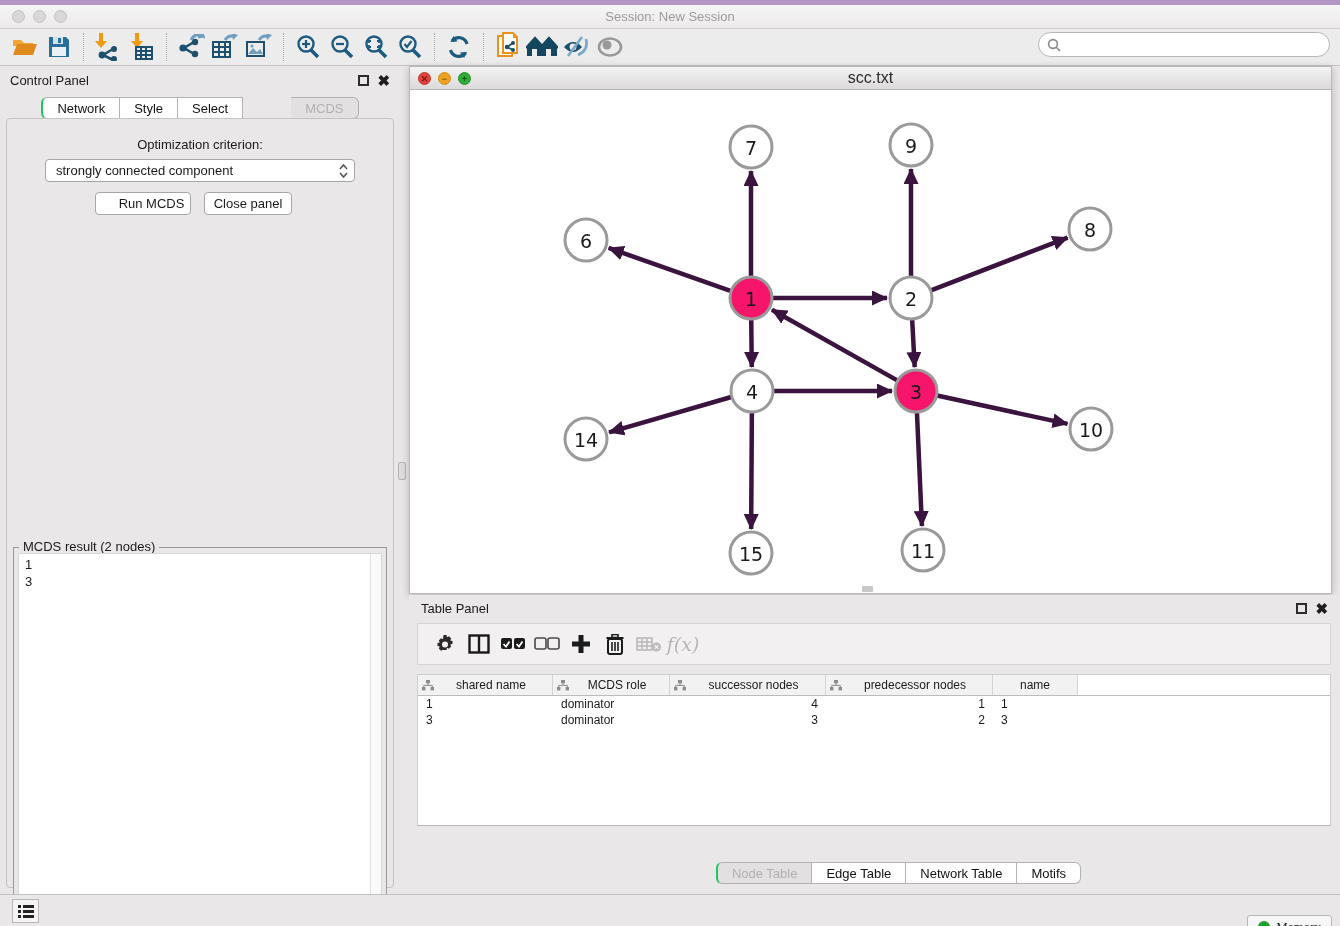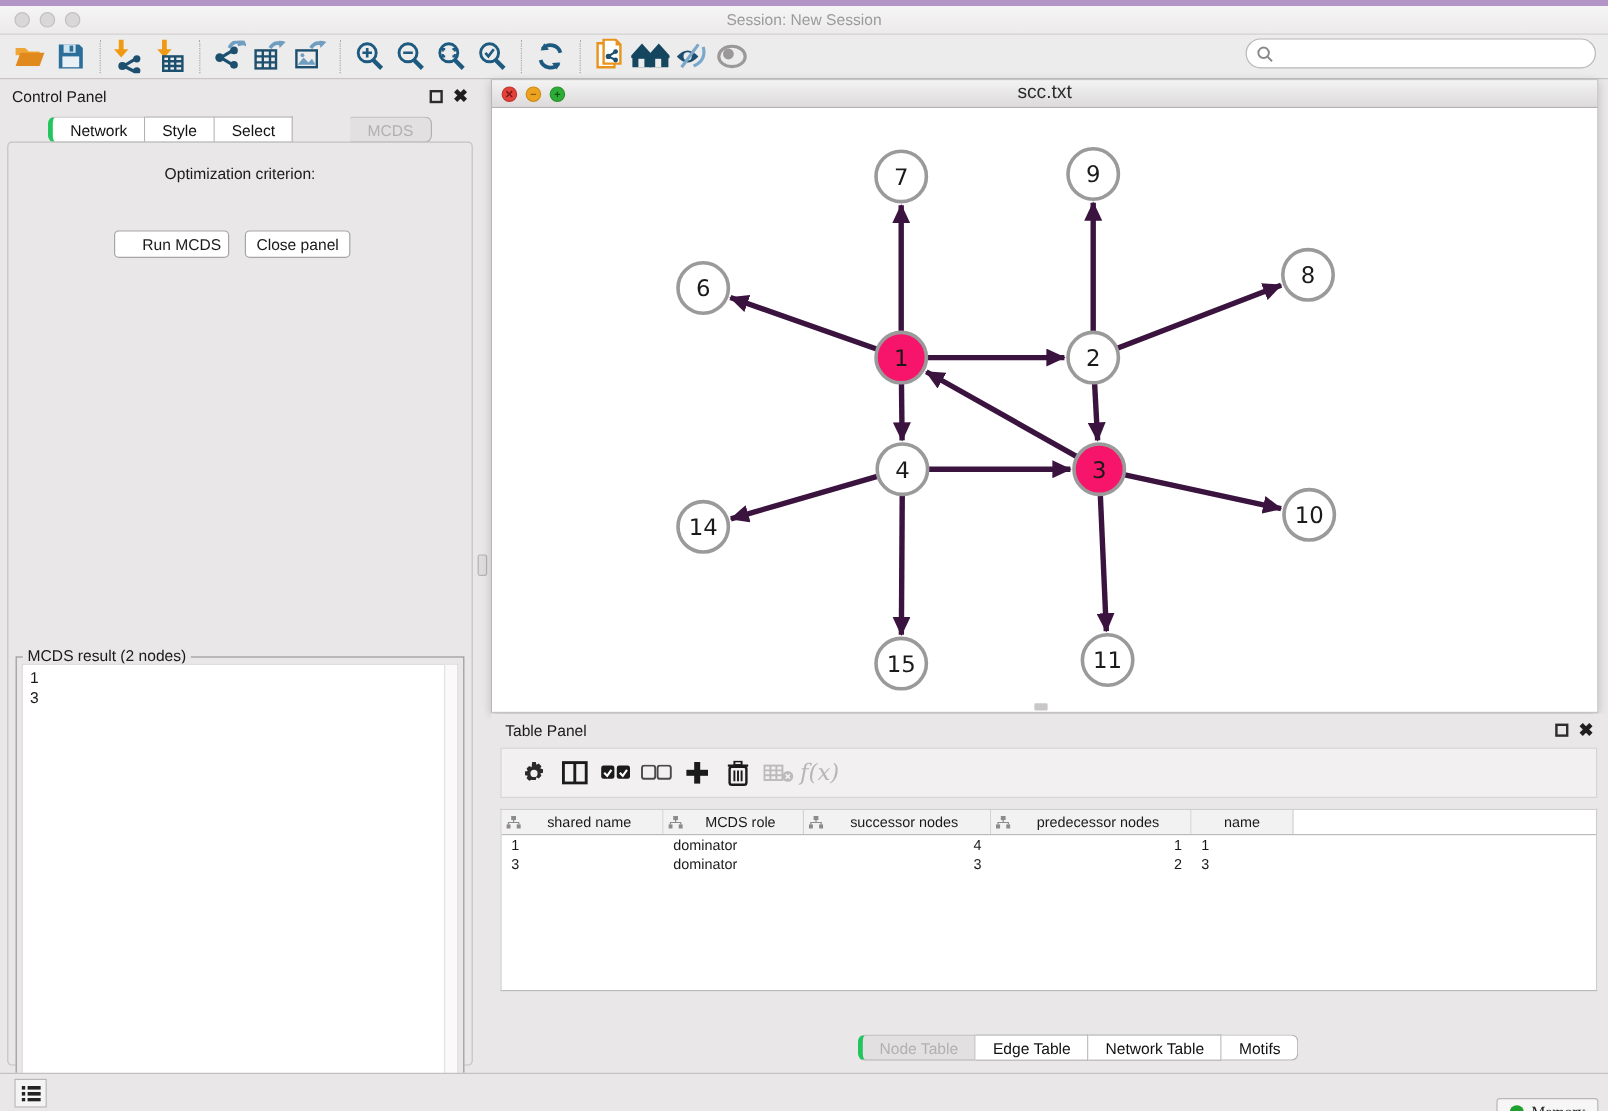--- a/index.html
+++ b/index.html
@@ -36,21 +36,21 @@
   .cp-header { position:absolute; left:0; top:0; width:100%; height:28px; display:flex; align-items:center; padding:0 10px; }
   .cp-header .pt { font-size:13px; color:#1a1a1a; }
   .panel-btns { margin-left:auto; display:flex; gap:8px; align-items:center; }
   .float-btn { width:11px; height:11px; border:2px solid #2c2c2c; background:transparent; cursor:pointer; }
   .close-btn { font-size:15px; font-weight:bold; color:#1f1f1f; line-height:11px; cursor:pointer; }
   .tabbar { position:absolute; top:31px; width:100%; display:flex; justify-content:center; }
   .tab {
     height:22px; padding:0 14px; display:flex; align-items:center; font-size:13px;
     background:#fff; border:1px solid #b3b1b1; border-left:none; cursor:pointer; color:#111;
   }
-  .tab:first-child { border-left:4px solid #22c55e; border-radius:6px 0 0 6px;text-align:right; }
+  .tab:first-child { border-left:2px solid #22c55e; border-radius:6px 0 0 6px;text-align:right; }
   .tab:last-child { border-radius:0 6px 6px 0; }
   .tab.active { background:#e2e0e0; color:#b2b0b0;margin-left:48px; }
   .cp-box {
     position:absolute; left:6px; top:52px; width:388px; height:770px;
     border:1px solid #c4c2c2; border-radius:4px; background:#e9e7e7;
   }
   .opt-label { position:absolute; top:18px; width:100%; text-align:center; font-size:13px; }
   .dropdown {
     position:absolute; left:38px; top:40px; width:310px; height:23px; background:#fff;
     border:1px solid #a7a5a5; border-radius:4px; display:flex; align-items:center;
@@ -330,20 +330,27 @@
       </span>
     </div>
     <div class="tabbar" id="cp-tabs">
         <div class="tab">Network</div>
         <div class="tab">Style</div>
         <div class="tab">Select</div>
         <div class="tab active">MCDS</div>
       </div>
     <div class="cp-box">
       <div class="opt-label">Optimization criterion:</div>
+      <div class="dropdown">
+        <span class="dd-label">strongly connected component</span>
+        <svg width="9" height="14" viewBox="0 0 9 14">
+            <path d="M1 5l3.5-4L8 5" fill="none" stroke="#555" stroke-width="1.6"></path>
+            <path d="M1 9l3.5 4L8 9" fill="none" stroke="#555" stroke-width="1.6"></path>
+          </svg>
+      </div>
       <div class="btn" id="run-btn">Run MCDS</div>
       <div class="btn" id="close-panel-btn">Close panel</div>
       <div class="groupbox">
         <span class="gb-title">MCDS result (2 nodes)</span>
         <div class="result-area" id="result-area">
           <div class="result-scroll"></div>
         <div>1</div>
             <div>3</div>
           </div>
       </div>

